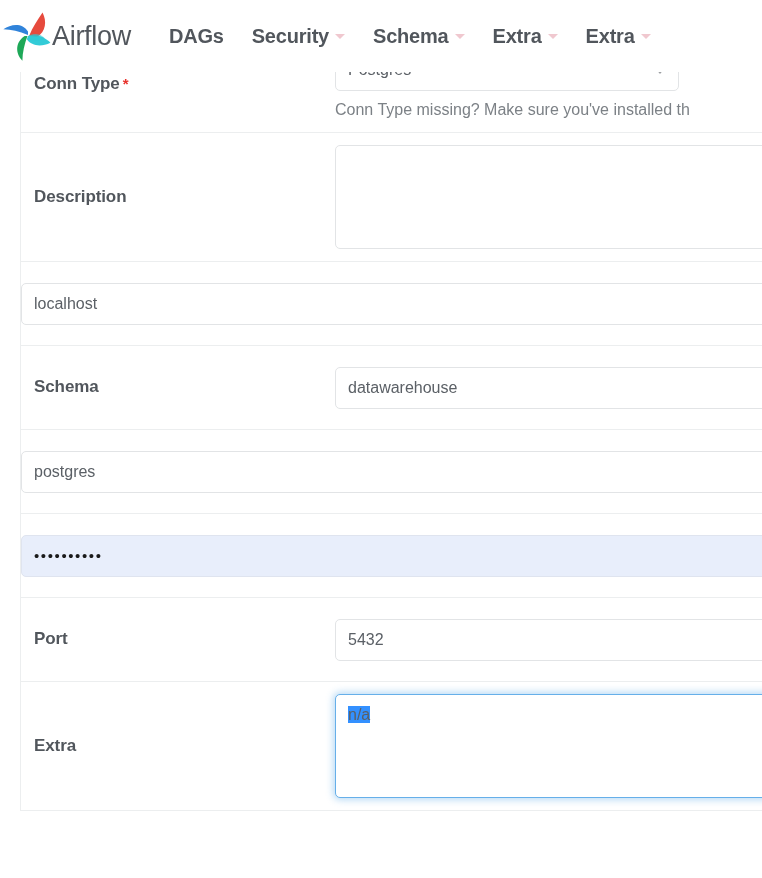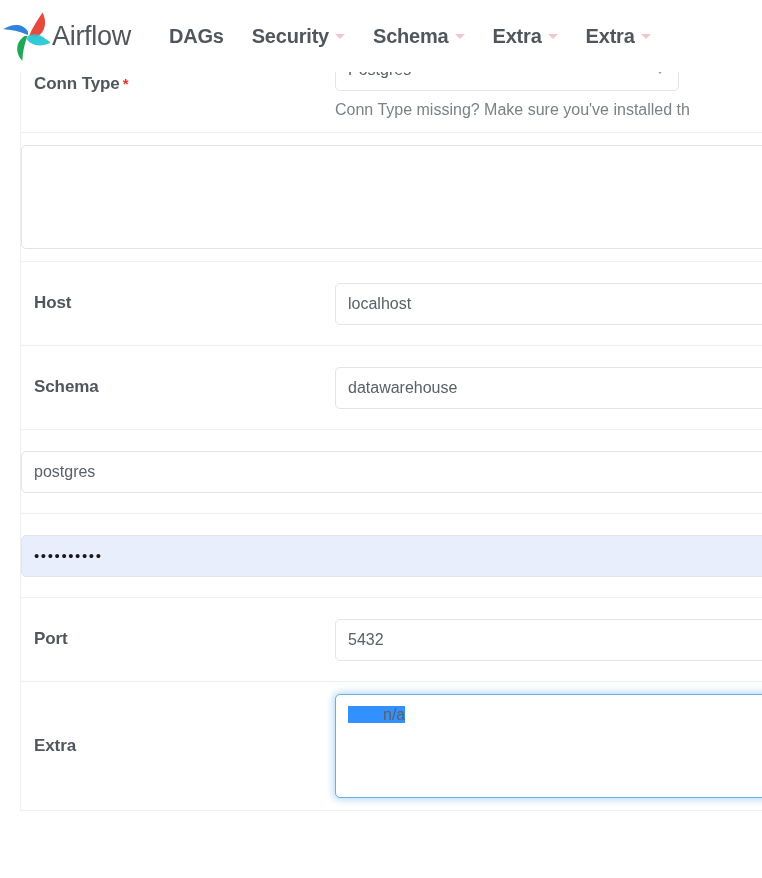--- a/index.html
+++ b/index.html
@@ -134,21 +134,20 @@
   }
 
   
   .focused {
     border: 1px solid #66afe9;
     box-shadow: 0 0 7px 2px rgba(102,175,233,0.45);
   }
   .sel {
     background: #3390ff;
     color: #ffffff;
-    padding-left: 35px;
   }
   .extra-text {
     font-size: 16px;
     color: #5b6066;
     line-height: 20px;
   }
 
   
   .navbar {
     position: absolute;
@@ -223,29 +222,29 @@
           <select class="ctl">
             <option>Postgres</option>
           </select>
           <span class="caret-down"></span>
         </div>
         <div class="help-text">Conn Type missing? Make sure you've installed th</div>
       </div>
     </div>
 
     <div class="form-row">
+      <div class="label-cell">
+        <label>Description</label>
+      </div>
       <div class="field-cell">
         <textarea class="ctl" style=""></textarea>
       </div>
     </div>
 
     <div class="form-row">
-      <div class="label-cell">
-        <label>Host</label>
-      </div>
       <div class="field-cell">
         <input class="ctl" type="text" value="localhost" style="">
       </div>
     </div>
 
     <div class="form-row">
       <div class="label-cell">
         <label>Schema</label>
       </div>
       <div class="field-cell">

